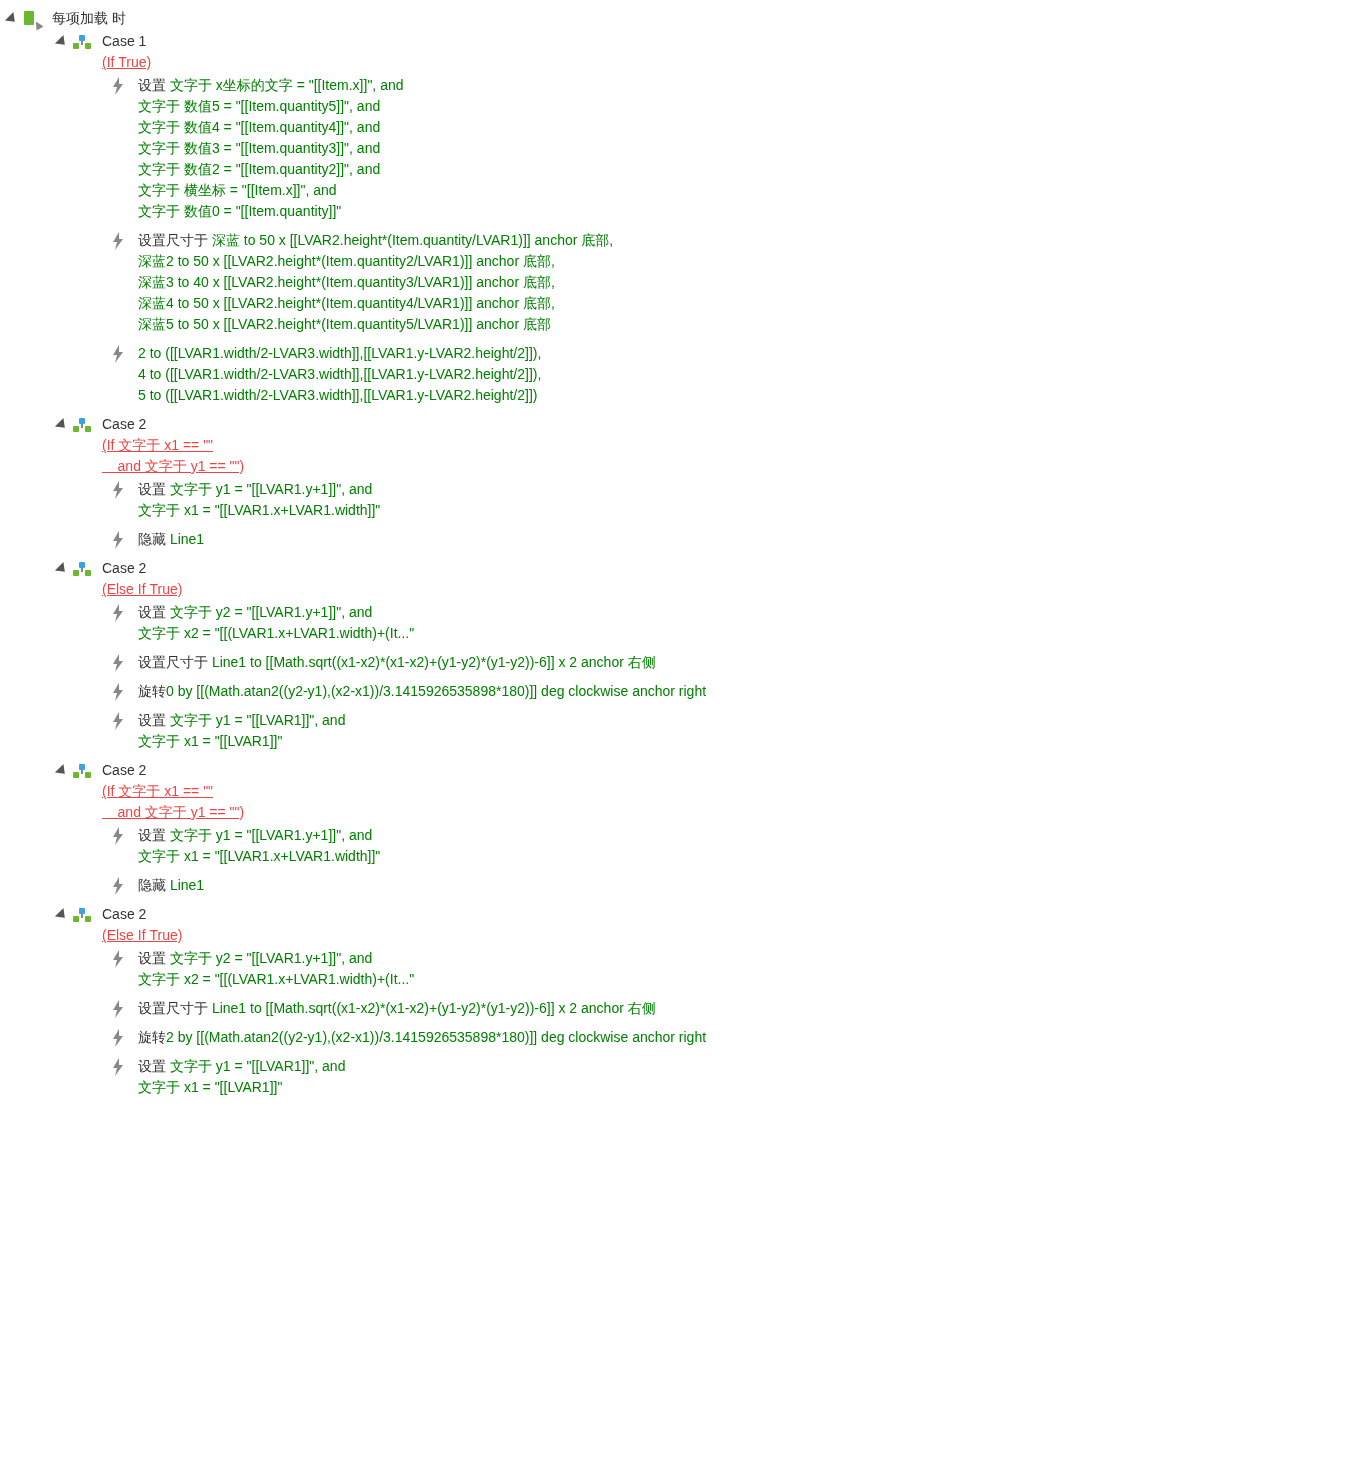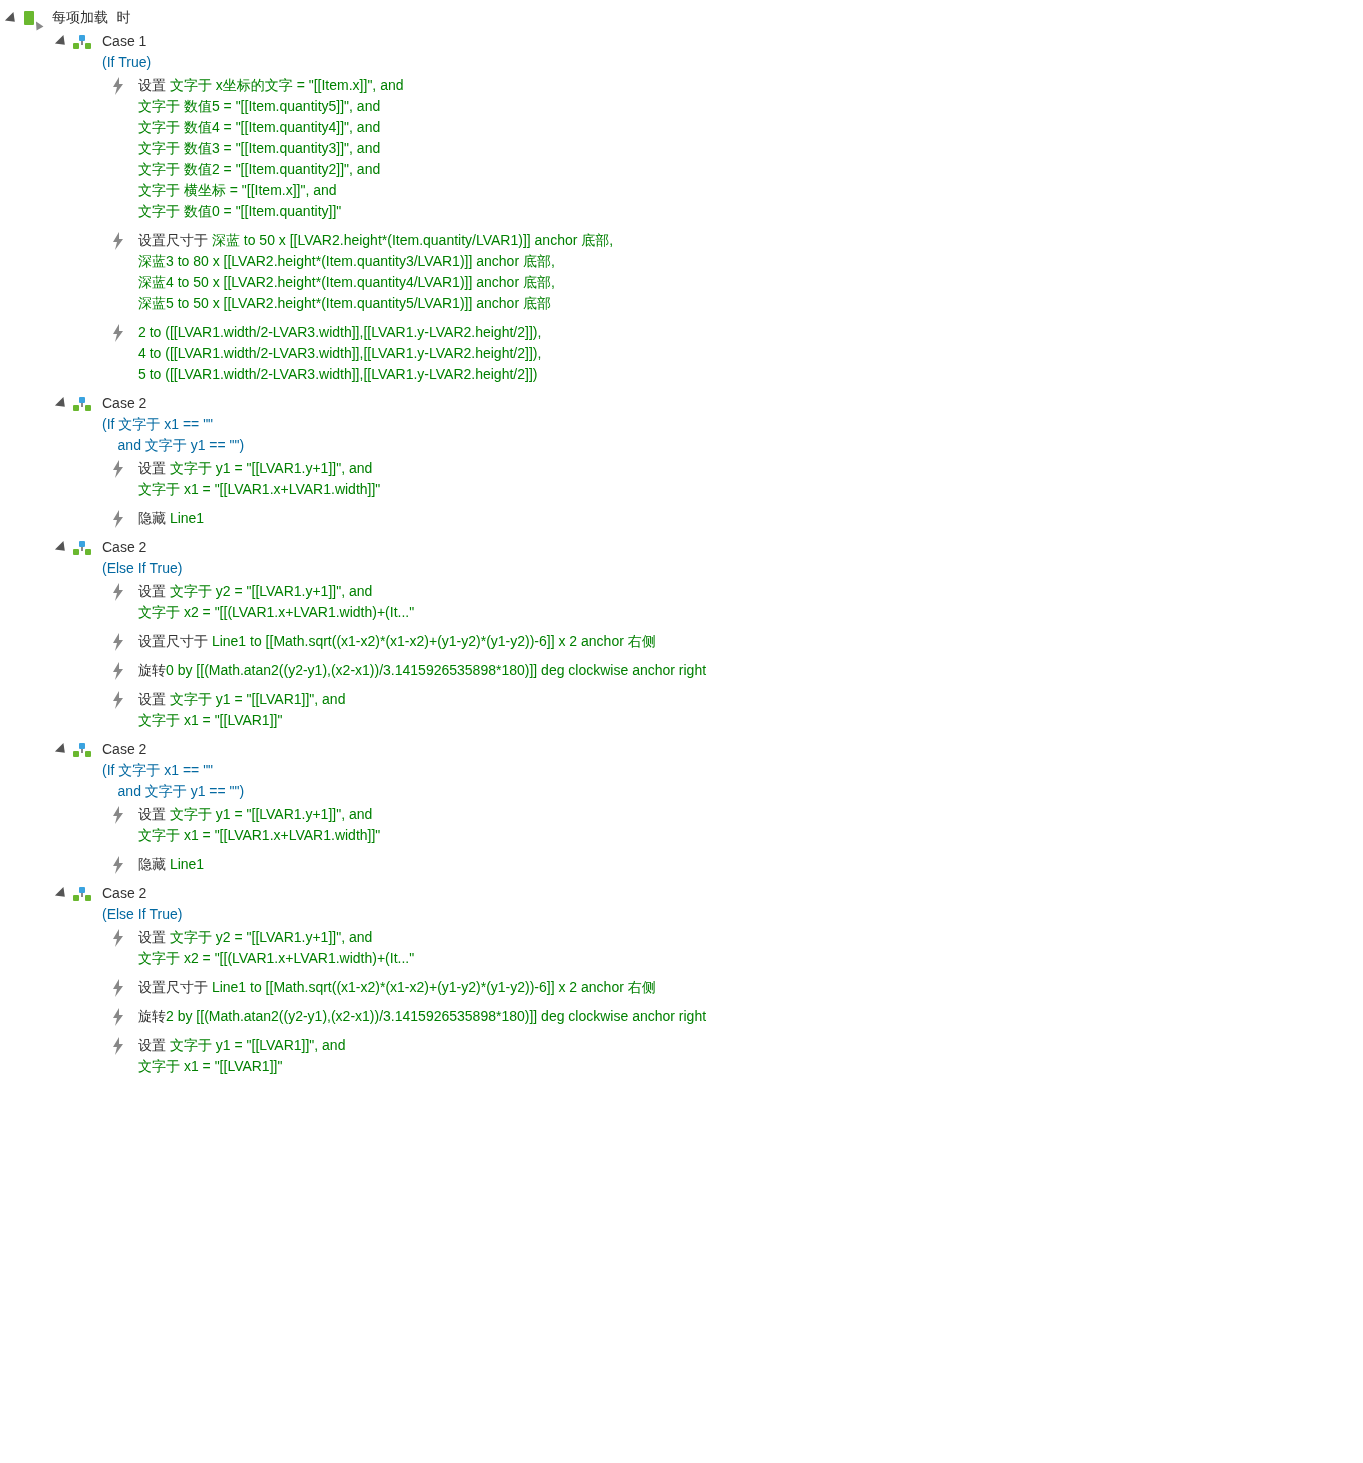--- a/index.html
+++ b/index.html
@@ -9,21 +9,21 @@
     font-size: 14px;
     color: #333;
     background: #fff;
     line-height: 1.5;
   }
   .row {
     display: flex;
     align-items: flex-start;
     margin-bottom: 2px;
   }
-  .indent-0 { padding-left: 0px; font-family: Liberation Mono, monospace; }
+  .indent-0 { padding-left: 0px; }
   .indent-1 { padding-left: 50px; justify-content: center; }
   .indent-2 { padding-left: 100px; }
   .tri {
     display: inline-block;
     width: 0;
     height: 0;
     border-top: 6px solid transparent;
     border-bottom: 6px solid transparent;
     border-left: 8px solid #555;
     transform: rotate(45deg);
@@ -88,21 +88,21 @@
   .bolt {
     width: 14px;
     height: 18px;
     position: relative;
   }
   .bolt svg { width:14px;height:18px; }
   .content {
     flex: 1;
   }
   .title { color: #333; }
-  .cond { color: #0369a1; }
+  .cond { color: #ef4444; text-decoration: underline; }
   .green { color: #008000; }
   .action-block { margin-bottom: 8px; }
   .sub-line { padding-left: 0; }
 </style>
 </head>
 <body>
 
 <div class="row indent-0">
   <span class="tri"></span>
   <span class="icon-slot">
@@ -145,21 +145,22 @@
       </div>
     </div>
     <div class="row indent-2 action-block">
       <span class="icon-slot">
         <span class="bolt"><svg viewBox="0 0 14 18">
             <path d="M8 0 L2 10 L6 10 L4 18 L12 7 L8 7 Z" fill="#888"></path>
           </svg></span>
       </span>
       <div class="content">
         <div class="sub-line"><span>设置尺寸于 </span><span class="green">深蓝 to 50 x [[LVAR2.height*(Item.quantity/LVAR1)]] anchor 底部,</span></div>
-        <div class="sub-line"><span></span><span class="green">深蓝3 to 80 x [[LVAR2.height*(Item.quantity3/LVAR1)]] anchor 底部,</span></div>
+        <div class="sub-line"><span></span><span class="green">深蓝2 to 50 x [[LVAR2.height*(Item.quantity2/LVAR1)]] anchor 底部,</span></div>
+        <div class="sub-line"><span></span><span class="green">深蓝3 to 40 x [[LVAR2.height*(Item.quantity3/LVAR1)]] anchor 底部,</span></div>
         <div class="sub-line"><span></span><span class="green">深蓝4 to 50 x [[LVAR2.height*(Item.quantity4/LVAR1)]] anchor 底部,</span></div>
         <div class="sub-line"><span></span><span class="green">深蓝5 to 50 x [[LVAR2.height*(Item.quantity5/LVAR1)]] anchor 底部</span></div>
       </div>
     </div>
     <div class="row indent-2 action-block">
       <span class="icon-slot">
         <span class="bolt"><svg viewBox="0 0 14 18">
             <path d="M8 0 L2 10 L6 10 L4 18 L12 7 L8 7 Z" fill="#888"></path>
           </svg></span>
       </span>

